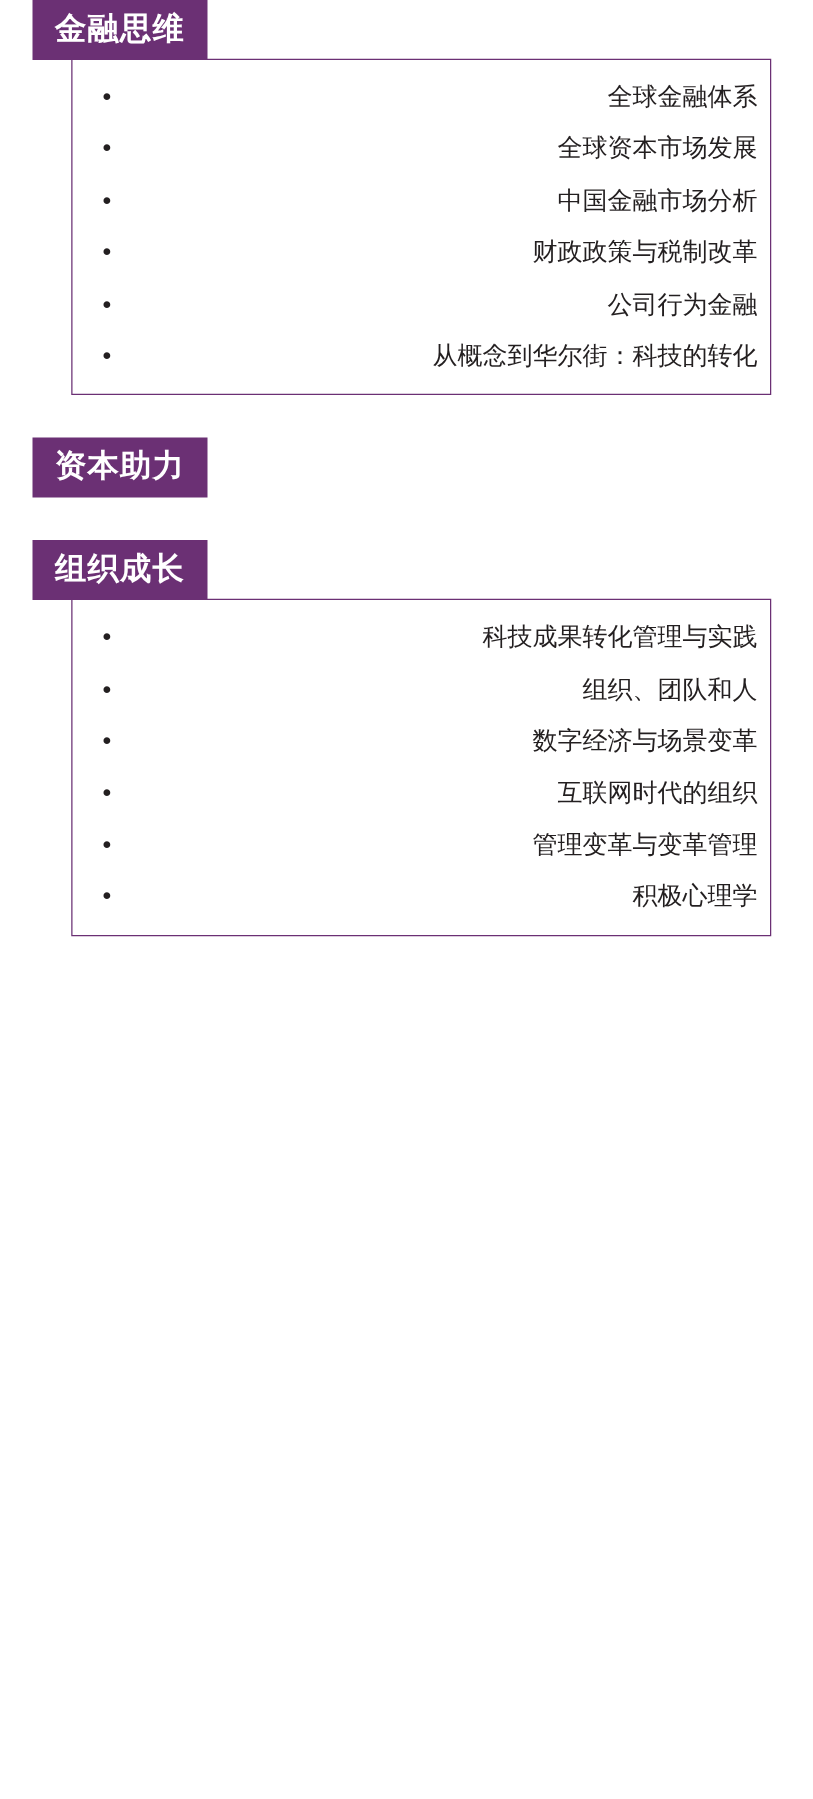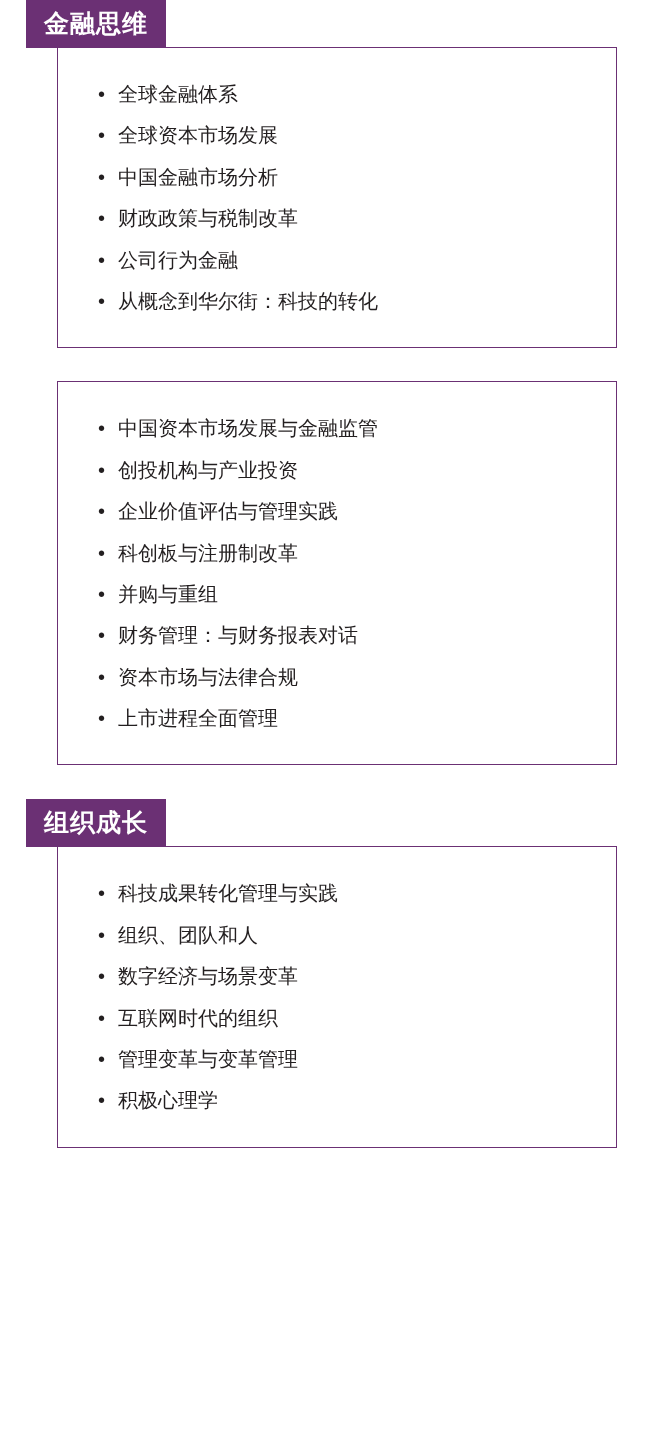--- a/index.html
+++ b/index.html
@@ -43,22 +43,23 @@
   }
   .section-body {
     border: 1.5px solid #6b3074;
     margin: -1px 33px 0 57px;
     padding: 18px 0 18px 0;
     box-sizing: border-box;
     background: #ffffff;
   }
   ul.items {
     list-style: none;
-    margin: 16px;
+    margin: 0;
     padding: 0 10px 0 22px;
+    text-align: right;
   }
   ul.items li {
     position: relative;
     font-size: 20px;
     line-height: 1.22;
     color: #231f20;
     padding: 0 0 0 22px;
     margin: 0 0 17px 0;
   }
   ul.items li:last-child {
@@ -87,32 +88,21 @@
         <li>全球资本市场发展</li>
         <li>中国金融市场分析</li>
         <li>财政政策与税制改革</li>
         <li>公司行为金融</li>
         <li>从概念到华尔街：科技的转化</li>
       </ul>
     </div>
   </div>
 
   <div class="section">
-    <div class="section-body">
-      <ul class="items">
-        <li>中国资本市场发展与金融监管</li>
-        <li>创投机构与产业投资</li>
-        <li>企业价值评估与管理实践</li>
-        <li>科创板与注册制改革</li>
-        <li> 并购与重组</li>
-        <li>财务管理：与财务报表对话</li>
-        <li>资本市场与法律合规</li>
-        <li>上市进程全面管理</li>
-      </ul>
-    </div>
+    <div class="section-header">资本助力</div>
   </div>
 
   <div class="section">
     <div class="section-header">组织成长</div>
     <div class="section-body">
       <ul class="items">
         <li>科技成果转化管理与实践</li>
         <li>组织、团队和人</li>
         <li>数字经济与场景变革</li>
         <li>互联网时代的组织</li>

